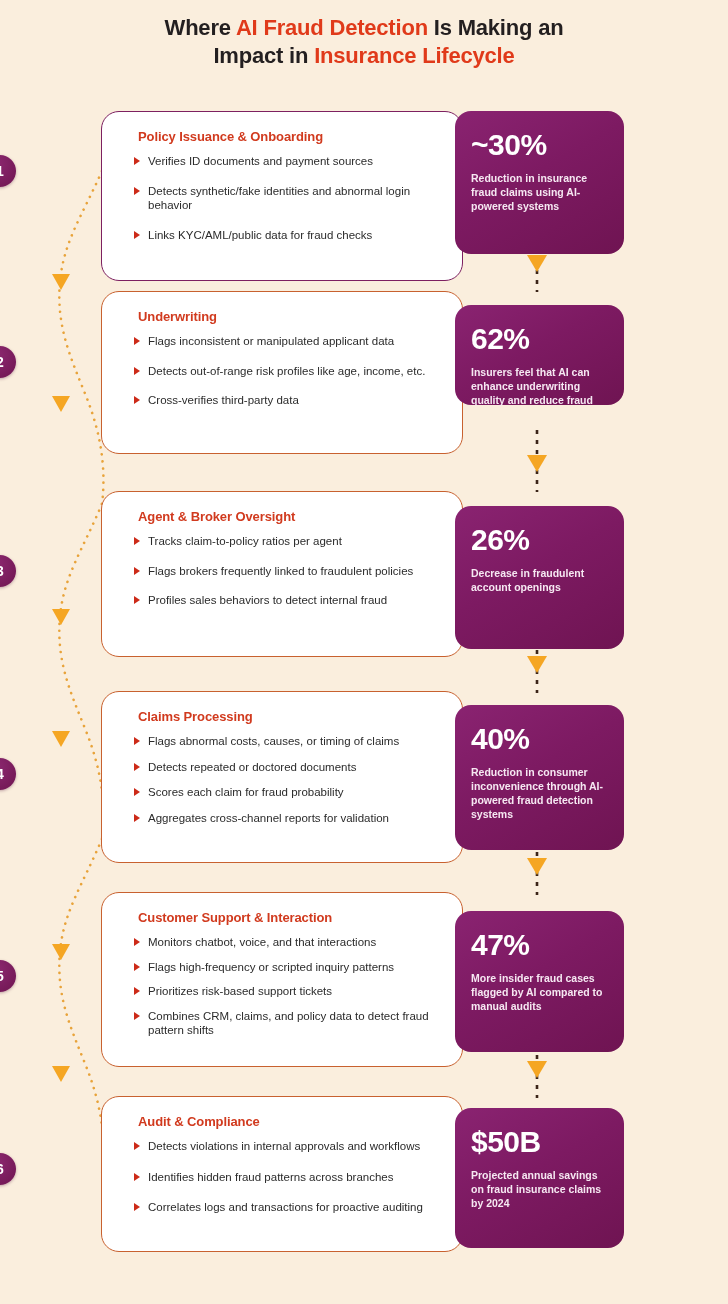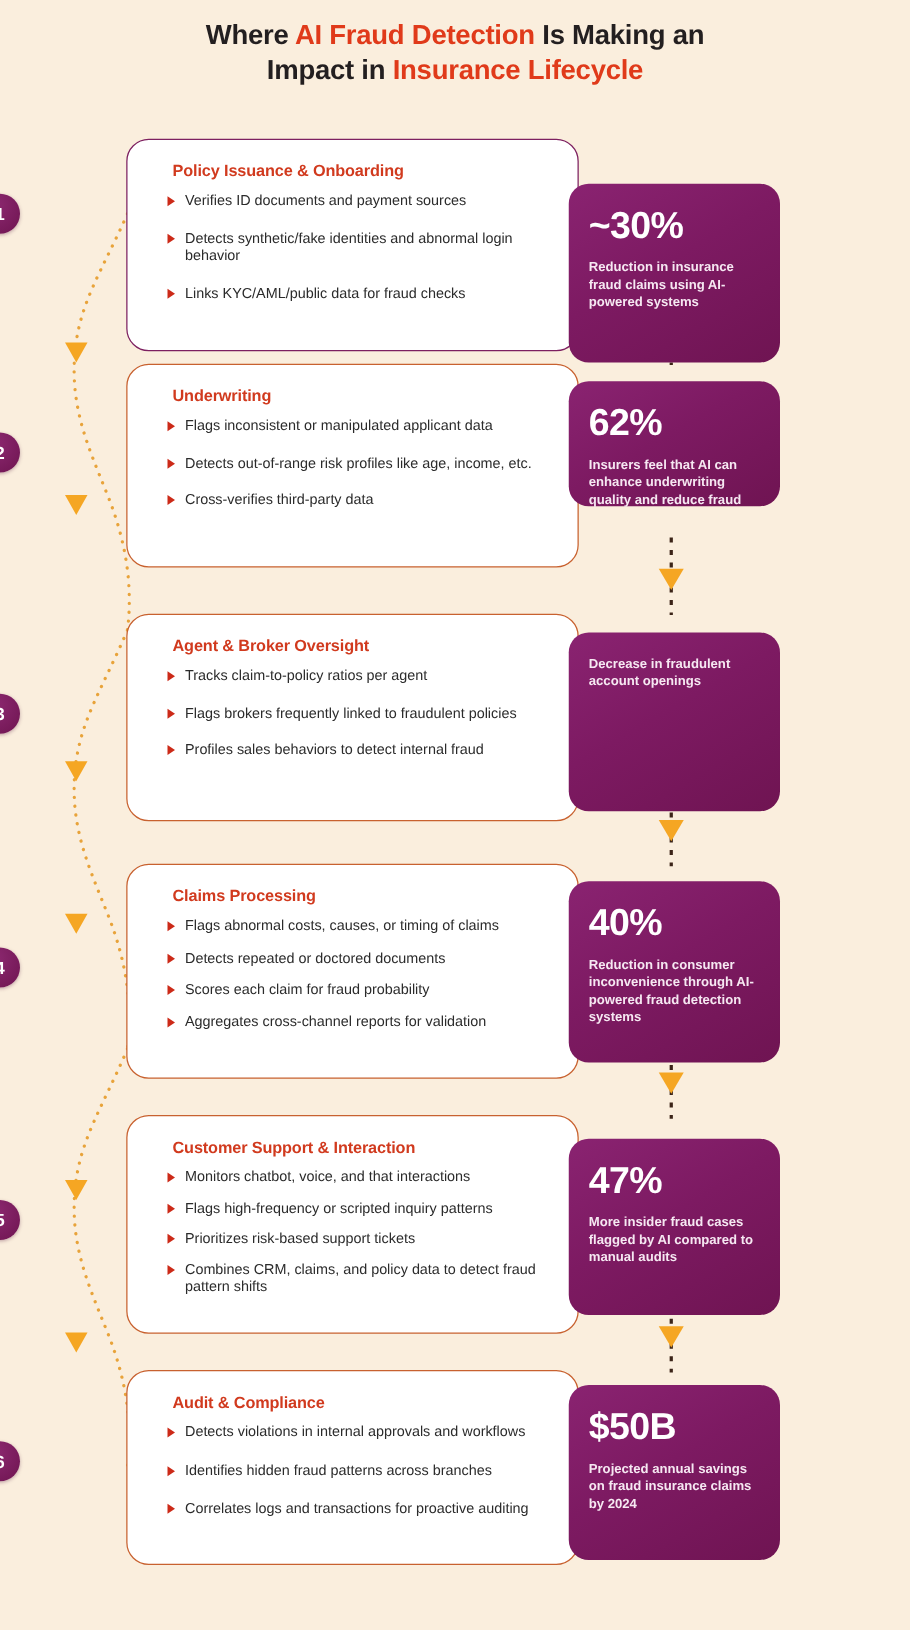--- a/index.html
+++ b/index.html
@@ -99,21 +99,21 @@
   
   .stat-card{
     position:absolute;
     width:169px;
     border-radius:16px;
     background:linear-gradient(150deg,#8A2371 0%,#7D1A62 45%,#6F1452 100%);
     box-sizing:border-box;
     padding:18px 16px 16px 16px;
     z-index:4;
   }
-  .row-1 .stat-card{left:455px;top:16px;height:143px;margin-top:36px;}
+  .row-1 .stat-card{left:455px;top:16px;height:143px;}
   .row-2 .stat-card{left:455px;top:14px;height:100px;}
   .row-3 .stat-card{left:455px;top:15px;height:143px;}
   .row-4 .stat-card{left:455px;top:14px;height:145px;}
   .row-5 .stat-card{left:455px;top:19px;height:141px;}
   .row-6 .stat-card{left:455px;top:12px;height:140px;}
 
   .stat-value{
     color:#FFFFFF;
     font-size:30px;font-weight:bold;
     line-height:32px;
@@ -205,20 +205,21 @@
     <div class="info-card">
       <div class="card-head">Agent &amp; Broker Oversight</div>
       <div class="bullets">
         <div class="bullet"><span class="tri"></span><span>Tracks claim-to-policy ratios per agent</span></div>
         <div class="bullet"><span class="tri"></span><span>Flags brokers frequently linked to fraudulent policies</span></div>
         <div class="bullet"><span class="tri"></span><span>Profiles sales behaviors to detect internal fraud</span></div>
       </div>
     </div>
     <div class="badge">3</div>
     <div class="stat-card">
+      <div class="stat-value">26%</div>
       <div class="stat-desc">Decrease in fraudulent account openings</div>
     </div>
   </div>
 
   <div class="row row-4">
     <div class="info-card">
       <div class="card-head">Claims Processing</div>
       <div class="bullets">
         <div class="bullet"><span class="tri"></span><span>Flags abnormal costs, causes, or timing of claims</span></div>
         <div class="bullet"><span class="tri"></span><span>Detects repeated or doctored documents</span></div>

